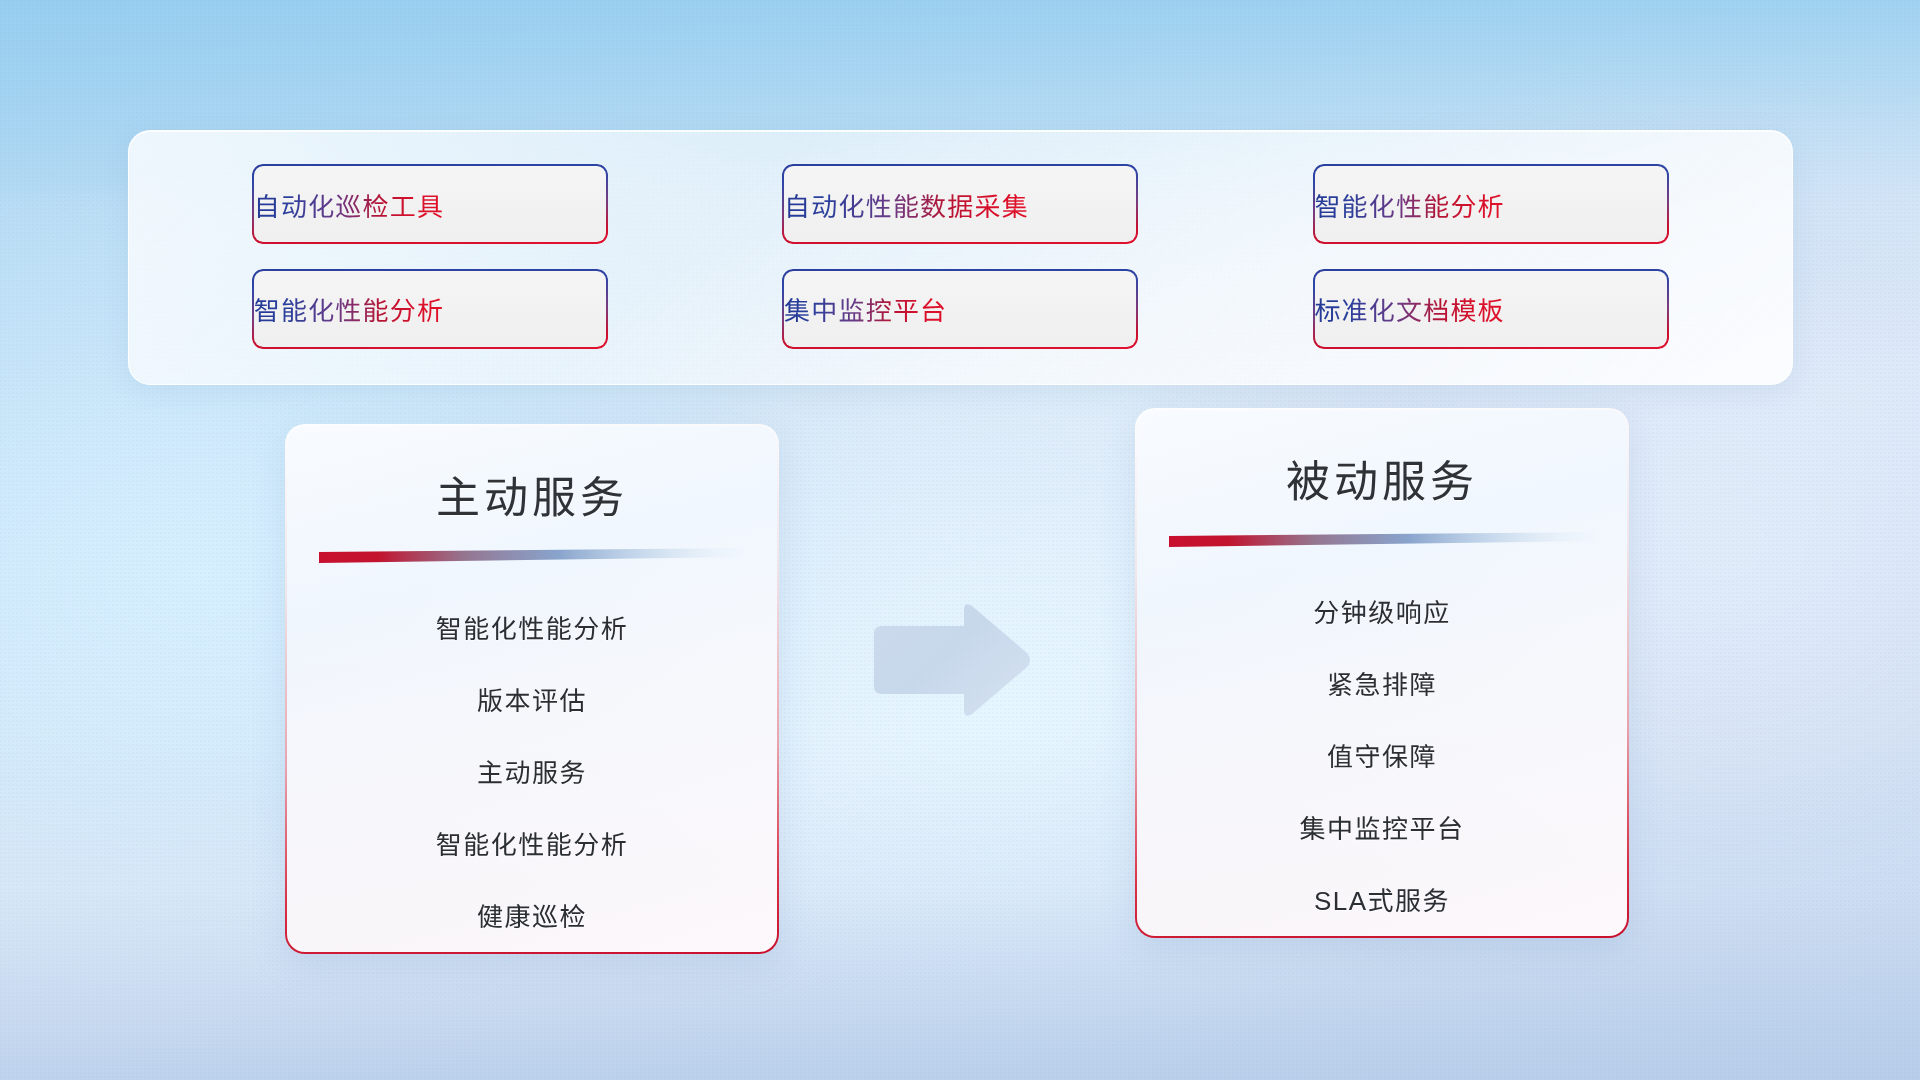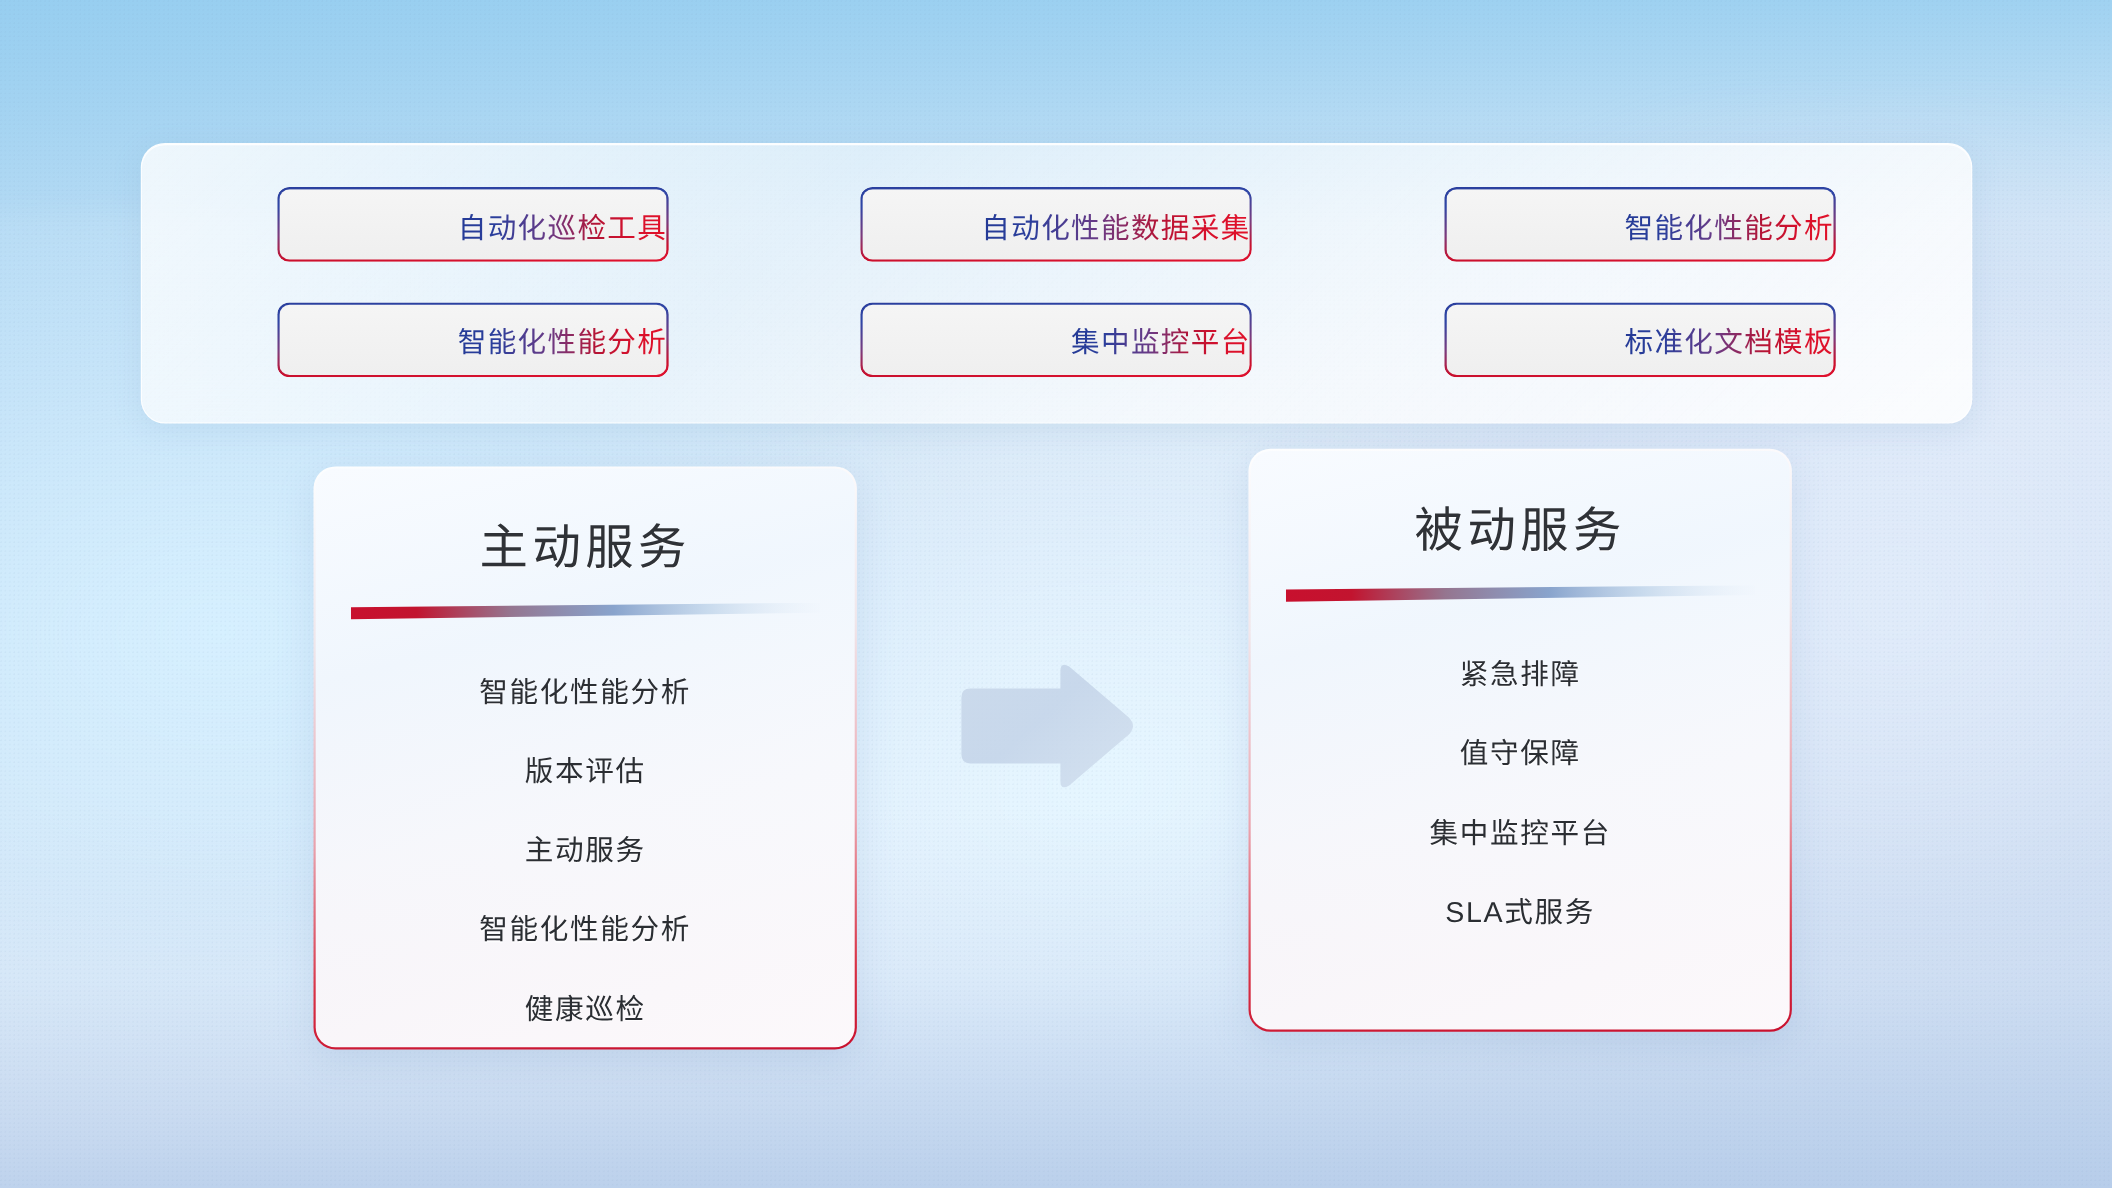--- a/index.html
+++ b/index.html
@@ -69,23 +69,23 @@
     display:grid;
     grid-template-columns:repeat(3, 1fr);
     grid-template-rows:repeat(2, 1fr);
     column-gap:72px;
     row-gap:14px;
     padding:28px 72px 30px 72px;
     place-items:center;
   }
   .tag{
     position:relative;
-    width:356px; height:68px;
+    width:356px; height:80px;
     border-radius:11px;
-    display:flex; align-items:center; justify-content:flex-end;
+    display:flex; align-items:center; justify-content:flex-start;
     background:#f2f2f2;
     padding:1.6px;
   }
   .tag-frame{
     position:absolute; inset:0;
     border-radius:11px;
     padding:1.7px;
     background:linear-gradient(178deg,#2a3f9e 0%,#2f46a6 22%,#7b3b7d 55%,#c8102e 82%,#e2112e 100%);
     -webkit-mask:linear-gradient(#000 0 0) content-box, linear-gradient(#000 0 0);
     -webkit-mask-composite:xor;
@@ -291,20 +291,21 @@
               <stop offset="56%" stop-color="#6f8fc0" stop-opacity=".80"></stop>
               <stop offset="76%" stop-color="#a7c3e0" stop-opacity=".55"></stop>
               <stop offset="100%" stop-color="#dfeaf6" stop-opacity=".05"></stop>
             </linearGradient>
           </defs>
           <path d="M0,4 L427,0 L427,9 L0,15 Z" fill="url(#ruleGradB)"></path>
         </svg>
       </div>
 
       <div class="card-list">
+        <div class="card-list-item">分钟级响应</div>
         <div class="card-list-item">紧急排障</div>
         <div class="card-list-item">值守保障</div>
         <div class="card-list-item">集中监控平台</div>
         <div class="card-list-item">SLA式服务</div>
       </div>
     </div>
   </section>
 
 </div>
 

